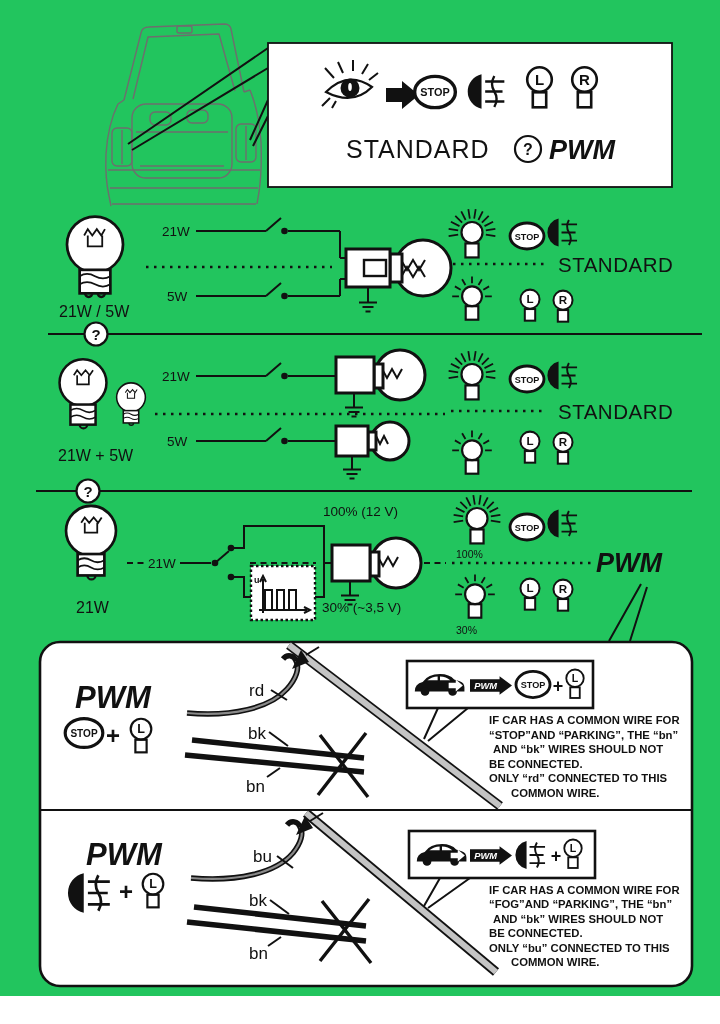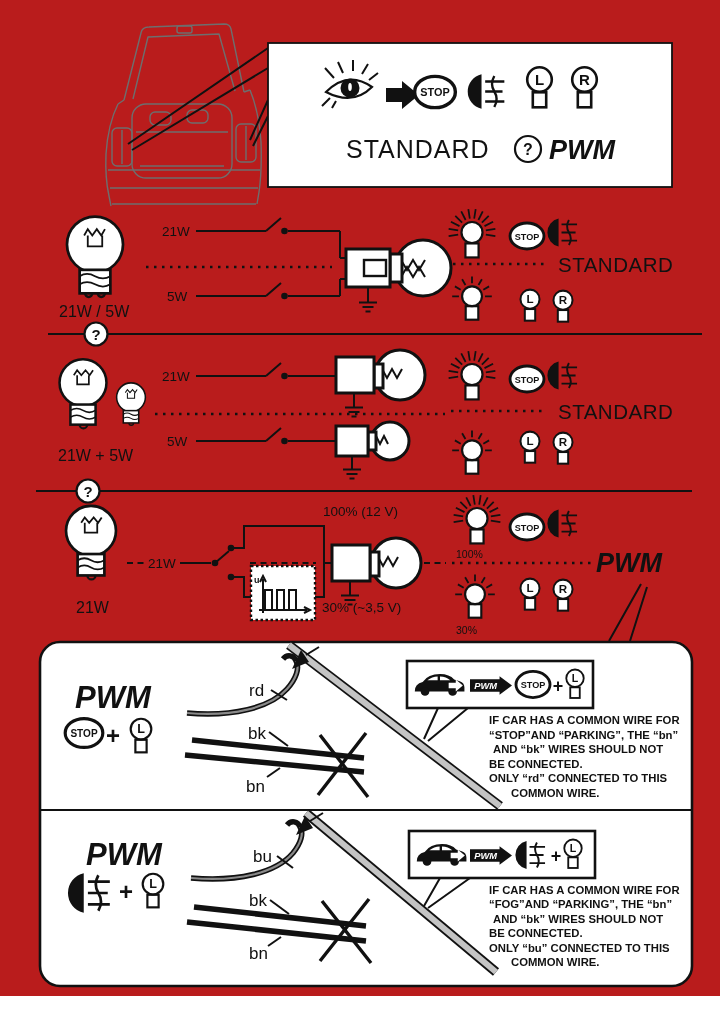--- a/index.html
+++ b/index.html
@@ -1,16 +1,16 @@
 <!DOCTYPE html>
 <html><head>
 <meta charset="utf-8">
 <style>
   html,body{margin:0;padding:0;background:#fff;}
-  .page{position:relative;width:720px;height:996px;background:#b91c1c;overflow:hidden;}
+  .page{position:relative;width:720px;height:996px;background:#22c55e;overflow:hidden;}
   svg{display:block;}
   text{font-family:"Liberation Sans","DejaVu Sans",sans-serif;fill:#111;}
   .ln {stroke:#111;stroke-width:2;fill:none;}
   .ln2{stroke:#111;stroke-width:2.6;fill:none;}
   .lnb{stroke:#111;stroke-width:5.5;fill:none;}
   .lnx{stroke:#111;stroke-width:3.4;fill:none;}
   .fillb{fill:#111;}
   .wbox{fill:#fff;stroke:#111;}
   .dots{stroke:#111;stroke-width:2.6;stroke-dasharray:2.5 5.5;fill:none;}
   .dash{stroke:#111;stroke-width:1.8;stroke-dasharray:6 4.5;fill:none;}

